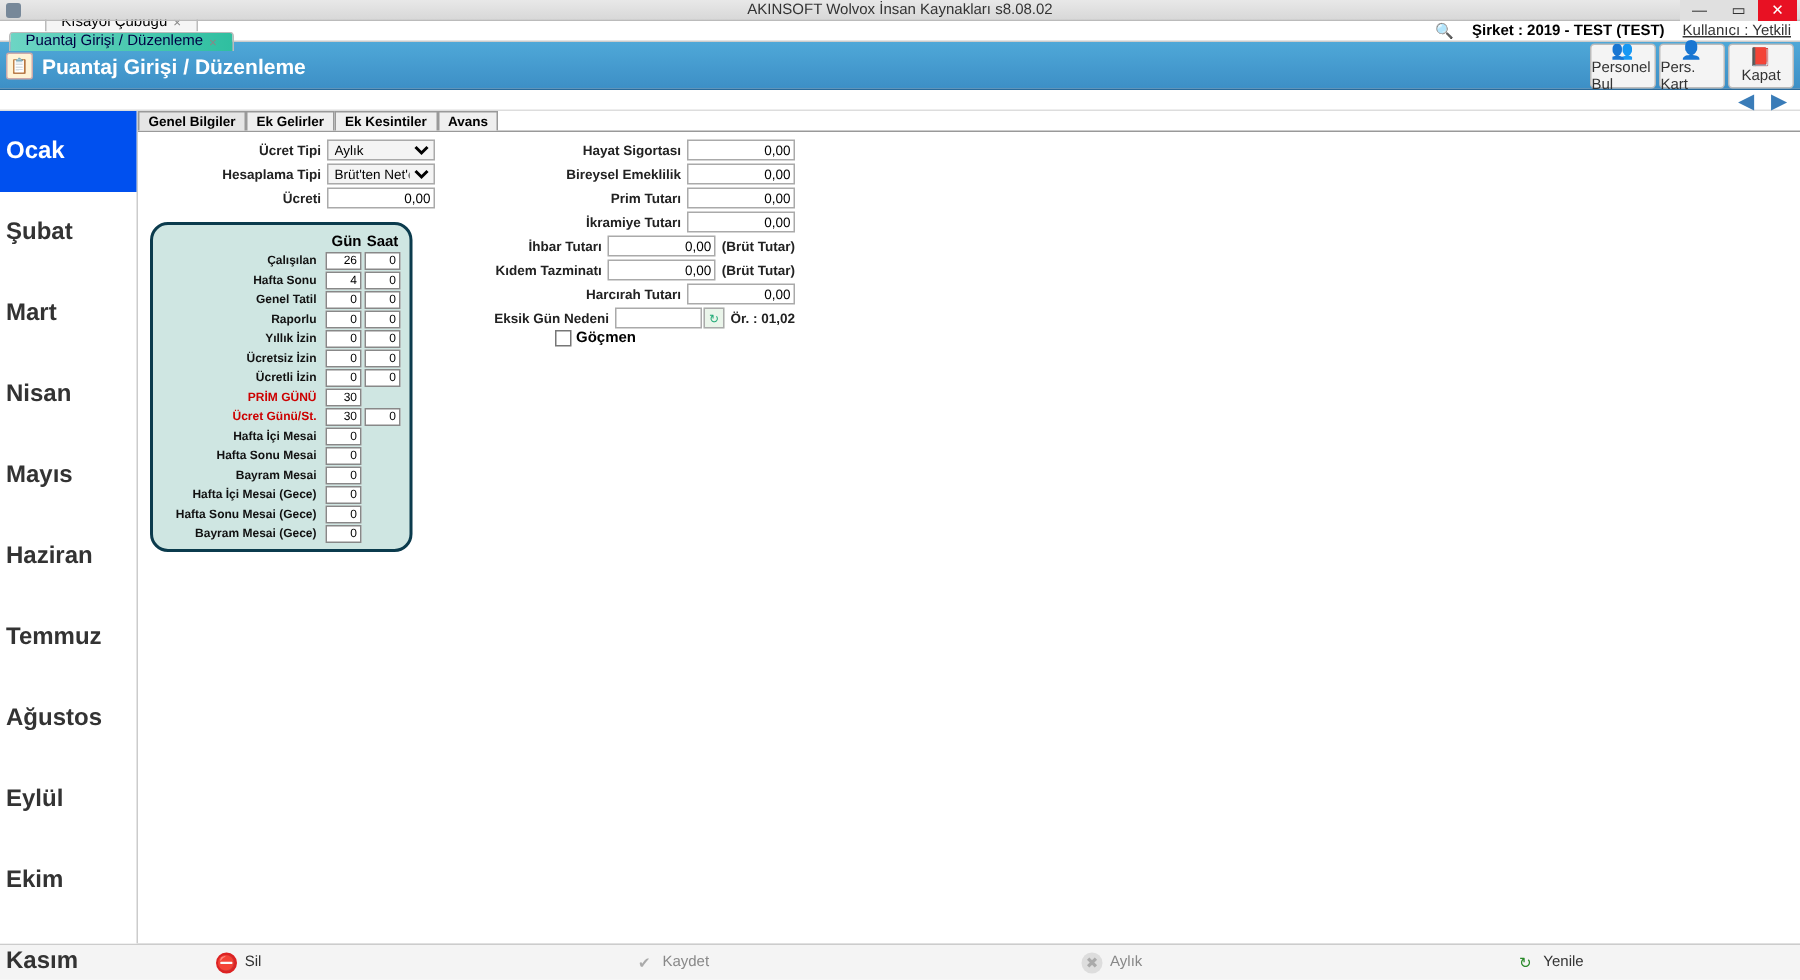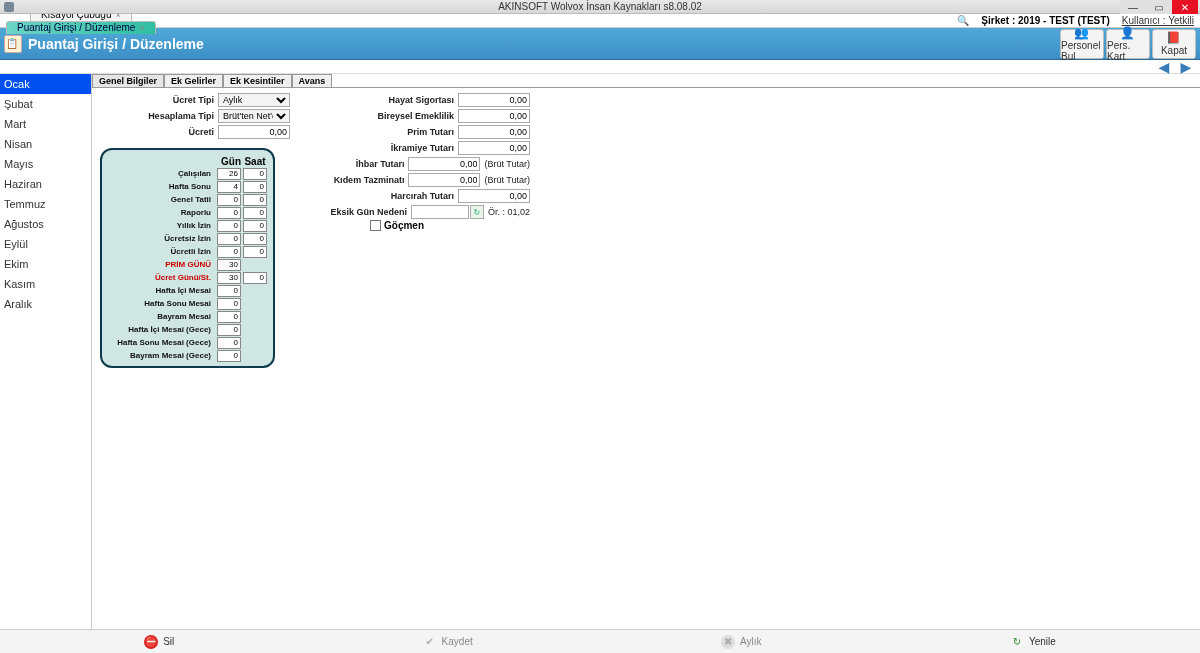--- a/index.html
+++ b/index.html
@@ -30,39 +30,39 @@
 .header-buttons { display:flex; gap:2px; }
 .header-btn { width:44px; height:30px; background:#f4f4f4; border:1px solid #bbb; border-radius:3px; display:flex; flex-direction:column; align-items:center; justify-content:center; font-size:8px; color:#333; cursor:pointer;}
 .header-btn .ico { font-size:12px; }
 
 .breadcrumb-row { height:14px; background:#fff; border-bottom:1px solid #ddd; display:flex; justify-content:flex-end; align-items:center; padding:0 6px; gap:6px;}
 .nav-arrow { width:16px; height:16px; display:flex; align-items:center; justify-content:center; font-size:14px; color:#3a7cb8; cursor:pointer; }
 
 .main { display:flex; height: calc(653px - 14px - 14px - 32px - 14px - 24px); background:#fff; }
 
 .month-list { width:92px; border-right:1px solid #ccc; background:#fff; }
-.month-list .month { padding:4px 4px; font-size:11px; font-weight:normal; color:#333; cursor:pointer;}
+.month-list .month { padding:18px 4px; font-size:16px; font-weight:bold; color:#333; cursor:pointer;}
 .month-list .month.selected { background:#0050ef; color:#fff; }
 
 .content { flex:1; display:flex; flex-direction:column; }
 .sub-tabs { display:flex; border-bottom:1px solid #999; height:14px; }
 .sub-tab { padding:0 6px; border:1px solid #999; border-bottom:none; background:#efefef; font-size:9px; font-weight:bold; cursor:pointer; display:flex; align-items:center;}
 .sub-tab.active { background:#e5e5e5; }
 
 .form-area { flex:1; display:flex; padding:4px 8px; gap:20px; overflow:auto;}
 .col { display:flex; flex-direction:column; }
 .col-left { width:190px; }
 .col-mid { width:220px; }
 
 .field-row { display:flex; align-items:center; height:16px; margin-bottom:0px;}
 .field-label { text-align:right; font-size:9px; font-weight:bold; color:#222; padding-right:4px; flex:1;}
 .field-input { width:72px; height:14px; border:1px solid #aaa; background:#fff; font-size:9px; padding:0 2px; text-align:right;}
 .field-input.wide { width:72px; }
 .field-select { width:72px; height:14px; border:1px solid #aaa; background:#f4f4f4; font-size:9px; }
-.note { font-size:9px; font-weight:normal; color:#222; padding-left:4px;}
+.note { font-size:9px; font-weight:bold; color:#222; padding-left:4px;}
 
 .attendance-box { margin-top:8px; border:2px solid #0b3b4d; border-radius:12px; background:#cfe6e2; padding:6px 6px 4px 6px; width:175px;}
 .att-head { display:flex; justify-content:flex-end; font-size:8px; font-weight:bold; }
 .att-head div { width:24px; text-align:center; }
 .att-row { display:flex; align-items:center; height:13px; }
 .att-label { flex:1; text-align:right; font-size:8px; font-weight:bold; padding-right:4px; color:#111;}
 .att-label.red { color:#c00; }
 .att-cell { width:24px; height:12px; border:1px solid #888; background:#fff; font-size:8px; text-align:right; padding-right:2px; margin-left:2px;}
 .eksik-input { width:58px; height:14px; border:1px solid #aaa; background:#fff; }
 .eksik-btn { width:14px; height:14px; border:1px solid #aaa; background:#eaf5ea; display:flex; align-items:center; justify-content:center; font-size:8px; color:#2a7; margin-left:1px;}

